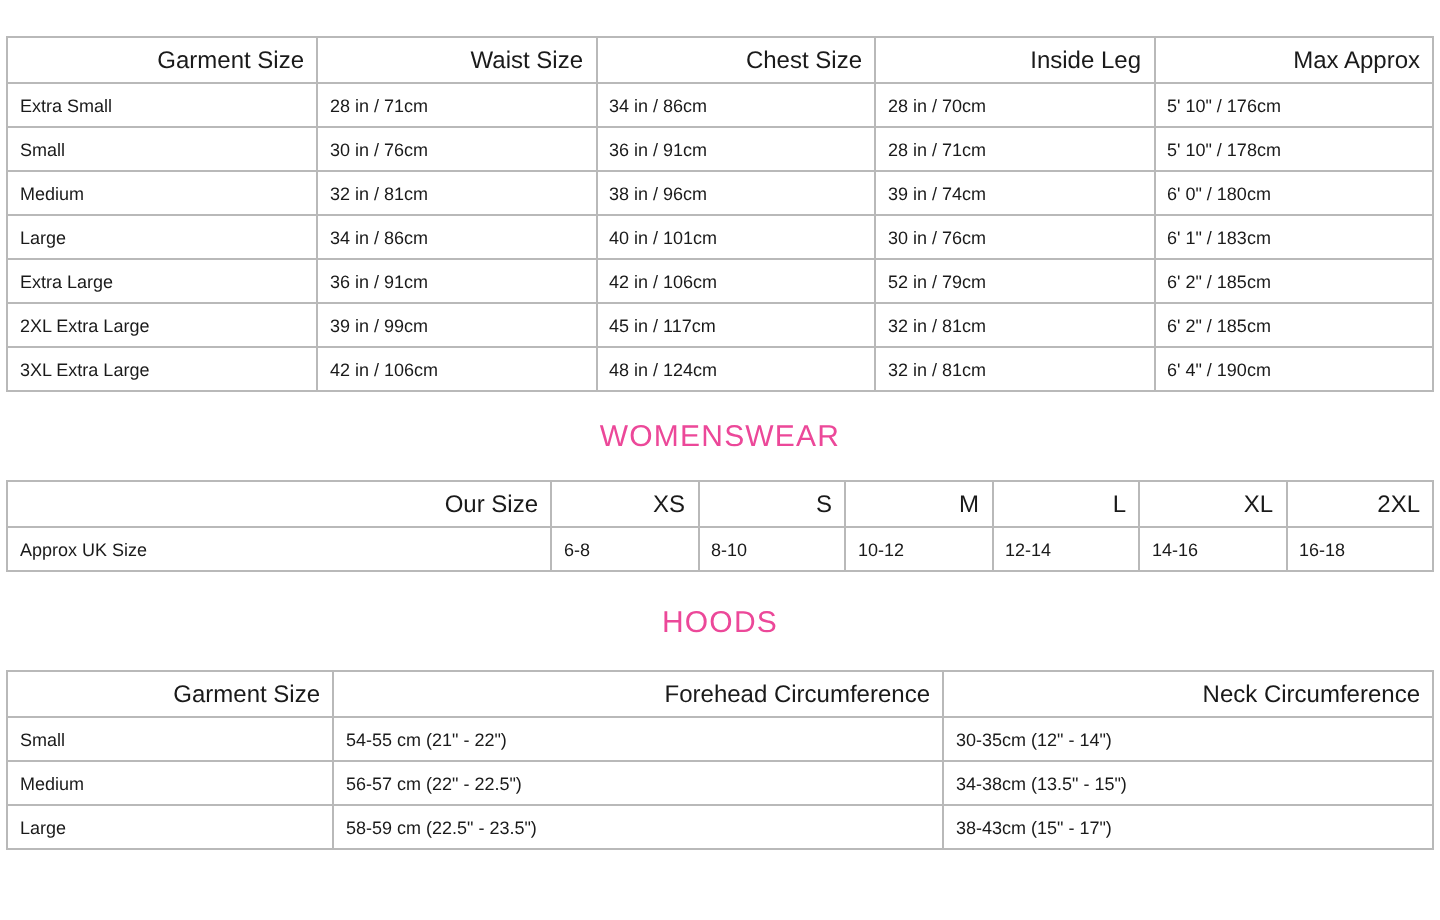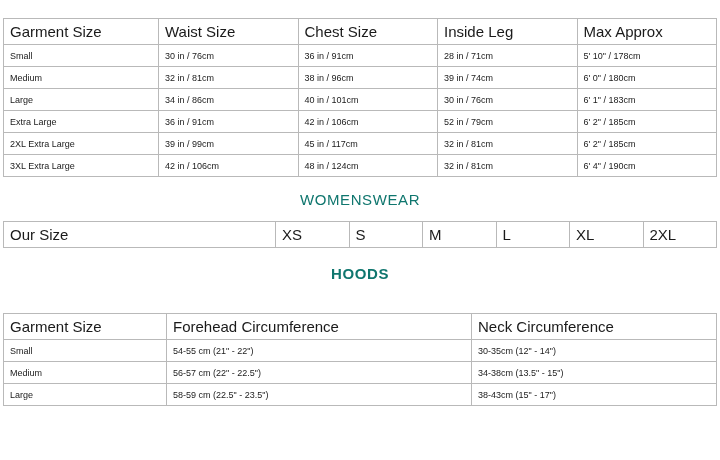--- a/index.html
+++ b/index.html
@@ -33,33 +33,33 @@
     font-weight: normal;
     font-size: 9px;
     text-align: left;
     height: 13px;
     vertical-align: middle;
     color: #1a1a1a;
     white-space: nowrap;
     overflow: hidden;
   }
   table.sizing th.hdr, table.sizing td.hdr {
-    text-align: left;
-    font-size: 15px;
+    text-align: right;
+    font-size: 12px;
   }
   .section-title {
     text-align: center;
     font-size: 15px;
     letter-spacing: 0.6px;
-    color: #0f766e;
+    color: #ec4899;
     font-weight: normal;
   }
   .gap-a { height: 18px; }
   .title-a { margin-top: 14px; margin-bottom: 13px; }
-  .title-b { margin-top: 17px; margin-bottom: 31px; font-weight: bold; }
+  .title-b { margin-top: 17px; margin-bottom: 15px; }
   .mens col.c1 { width: 155px; }
   .womens col.c1 { width: 272px; }
   .hoods col.c1 { width: 163px; }
   .hoods col.c2 { width: 305px; }
 </style>
 </head>
 <body>
 
 <div class="page">
 
@@ -77,20 +77,27 @@
       <tr>
         <th class="hdr">Garment Size</th>
         <th class="hdr">Waist Size</th>
         <th class="hdr">Chest Size</th>
         <th class="hdr">Inside Leg</th>
         <th class="hdr">Max Approx</th>
       </tr>
     </thead>
     <tbody>
       <tr>
+        <td>Extra Small</td>
+        <td>28 in / 71cm</td>
+        <td>34 in / 86cm</td>
+        <td>28 in / 70cm</td>
+        <td>5' 10" / 176cm</td>
+      </tr>
+      <tr>
         <td>Small</td>
         <td>30 in / 76cm</td>
         <td>36 in / 91cm</td>
         <td>28 in / 71cm</td>
         <td>5' 10" / 178cm</td>
       </tr>
       <tr>
         <td>Medium</td>
         <td>32 in / 81cm</td>
         <td>38 in / 96cm</td>
@@ -145,20 +152,29 @@
         <th class="hdr">Our Size</th>
         <th class="hdr">XS</th>
         <th class="hdr">S</th>
         <th class="hdr">M</th>
         <th class="hdr">L</th>
         <th class="hdr">XL</th>
         <th class="hdr">2XL</th>
       </tr>
     </thead>
     <tbody>
+      <tr>
+        <td>Approx UK Size</td>
+        <td>6-8</td>
+        <td>8-10</td>
+        <td>10-12</td>
+        <td>12-14</td>
+        <td>14-16</td>
+        <td>16-18</td>
+      </tr>
     </tbody>
   </table>
 
   <div class="section-title title-b">HOODS</div>
 
   <table class="sizing hoods">
     <colgroup>
         <col class="c1">
         <col class="c2">
         <col>

